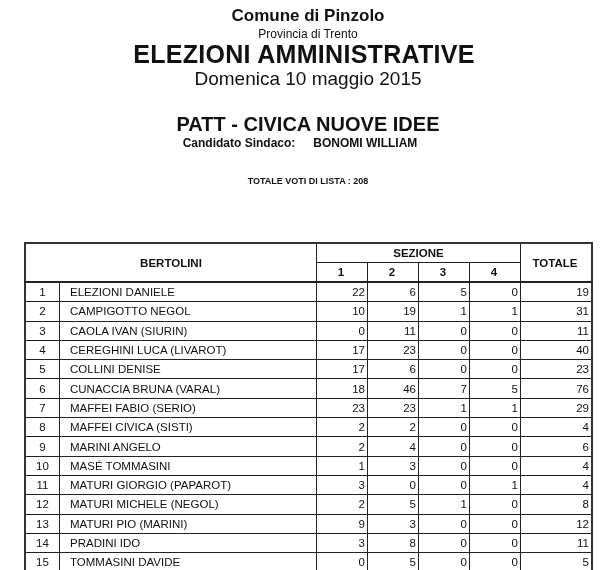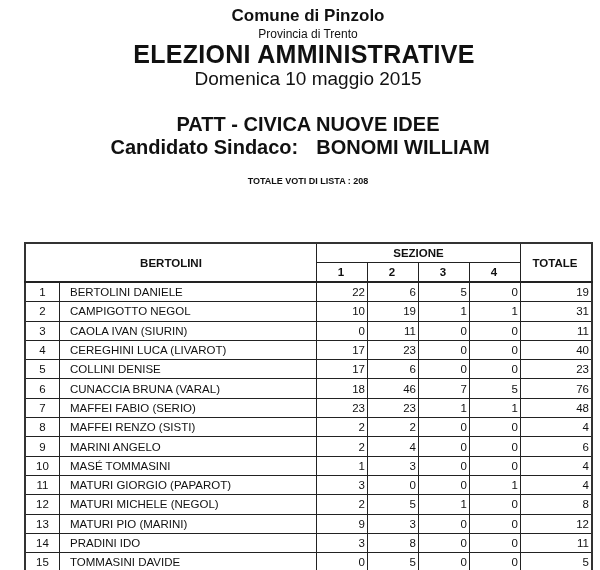--- a/index.html
+++ b/index.html
@@ -3,21 +3,21 @@
 <meta charset="utf-8">
 <style>
   html, body { margin:0; padding:0; background:#ffffff; }
   body { width:600px; height:570px; position:relative; overflow:hidden; font-family:"Liberation Sans", sans-serif; color:#111; }
   .hdr { position:absolute; left:0; width:600px; text-align:center; white-space:nowrap; }
   .comune { top:6px; left:8px; font-size:17px; font-weight:bold; }
   .provincia { top:27px; left:8px; font-size:12px; }
   .elezioni { top:40px; left:4px; font-size:25px; font-weight:bold; letter-spacing:0.3px; }
   .data { top:68px; left:8px; font-size:19px; }
   .lista { top:113px; left:8px; font-size:20px; font-weight:bold; }
-  .sindaco { top:136px; left:0px; font-size:20px; font-weight:bold; }
+  .sindaco { top:136px; left:0px; font-size:12px; font-weight:bold; }
   .sindaco .name { margin-left:18px; }
   .totale-lista { top:176px; left:8px; font-size:9px; font-weight:bold; }
 
   table.res { position:absolute; left:24px; top:242px; border-collapse:collapse; font-size:11.5px; }
   table.res td, table.res th { border:1px solid #222; padding:0; height:18px; }
   table.res th { font-weight:bold; font-size:11.5px; }
   table.res { border:2px solid #333; }
   .c-num { width:33px; text-align:center; }
   .c-name { width:246px; text-align:left; padding-left:10px !important; }
   .c-sez { width:48px; text-align:right; padding-right:2px !important; }
@@ -50,21 +50,21 @@
     <tr>
       <th class="sez-n c-sez">1</th>
       <th class="sez-n c-sez">2</th>
       <th class="sez-n c-sez">3</th>
       <th class="sez-n c-sez">4</th>
     </tr>
   </thead>
   <tbody id="rows">
   <tr class="data-row first-body">
     <td class="c-num">1</td>
-    <td class="c-name">BERTOLINI DANIELE</td>
+    <td class="c-name">ELEZIONI DANIELE</td>
     <td class="c-sez">22</td>
     <td class="c-sez">6</td>
     <td class="c-sez">5</td>
     <td class="c-sez">0</td>
     <td class="c-tot">19</td>
   </tr>
 
   <tr class="data-row">
     <td class="c-num">2</td>
     <td class="c-name">CAMPIGOTTO NEGOL</td>
@@ -115,26 +115,26 @@
     <td class="c-tot">76</td>
   </tr>
 
   <tr class="data-row">
     <td class="c-num">7</td>
     <td class="c-name">MAFFEI FABIO (SERIO)</td>
     <td class="c-sez">23</td>
     <td class="c-sez">23</td>
     <td class="c-sez">1</td>
     <td class="c-sez">1</td>
-    <td class="c-tot">48</td>
+    <td class="c-tot">29</td>
   </tr>
 
   <tr class="data-row">
     <td class="c-num">8</td>
-    <td class="c-name">MAFFEI RENZO (SISTI)</td>
+    <td class="c-name">MAFFEI CIVICA (SISTI)</td>
     <td class="c-sez">2</td>
     <td class="c-sez">2</td>
     <td class="c-sez">0</td>
     <td class="c-sez">0</td>
     <td class="c-tot">4</td>
   </tr>
 
   <tr class="data-row">
     <td class="c-num">9</td>
     <td class="c-name">MARINI ANGELO</td>

